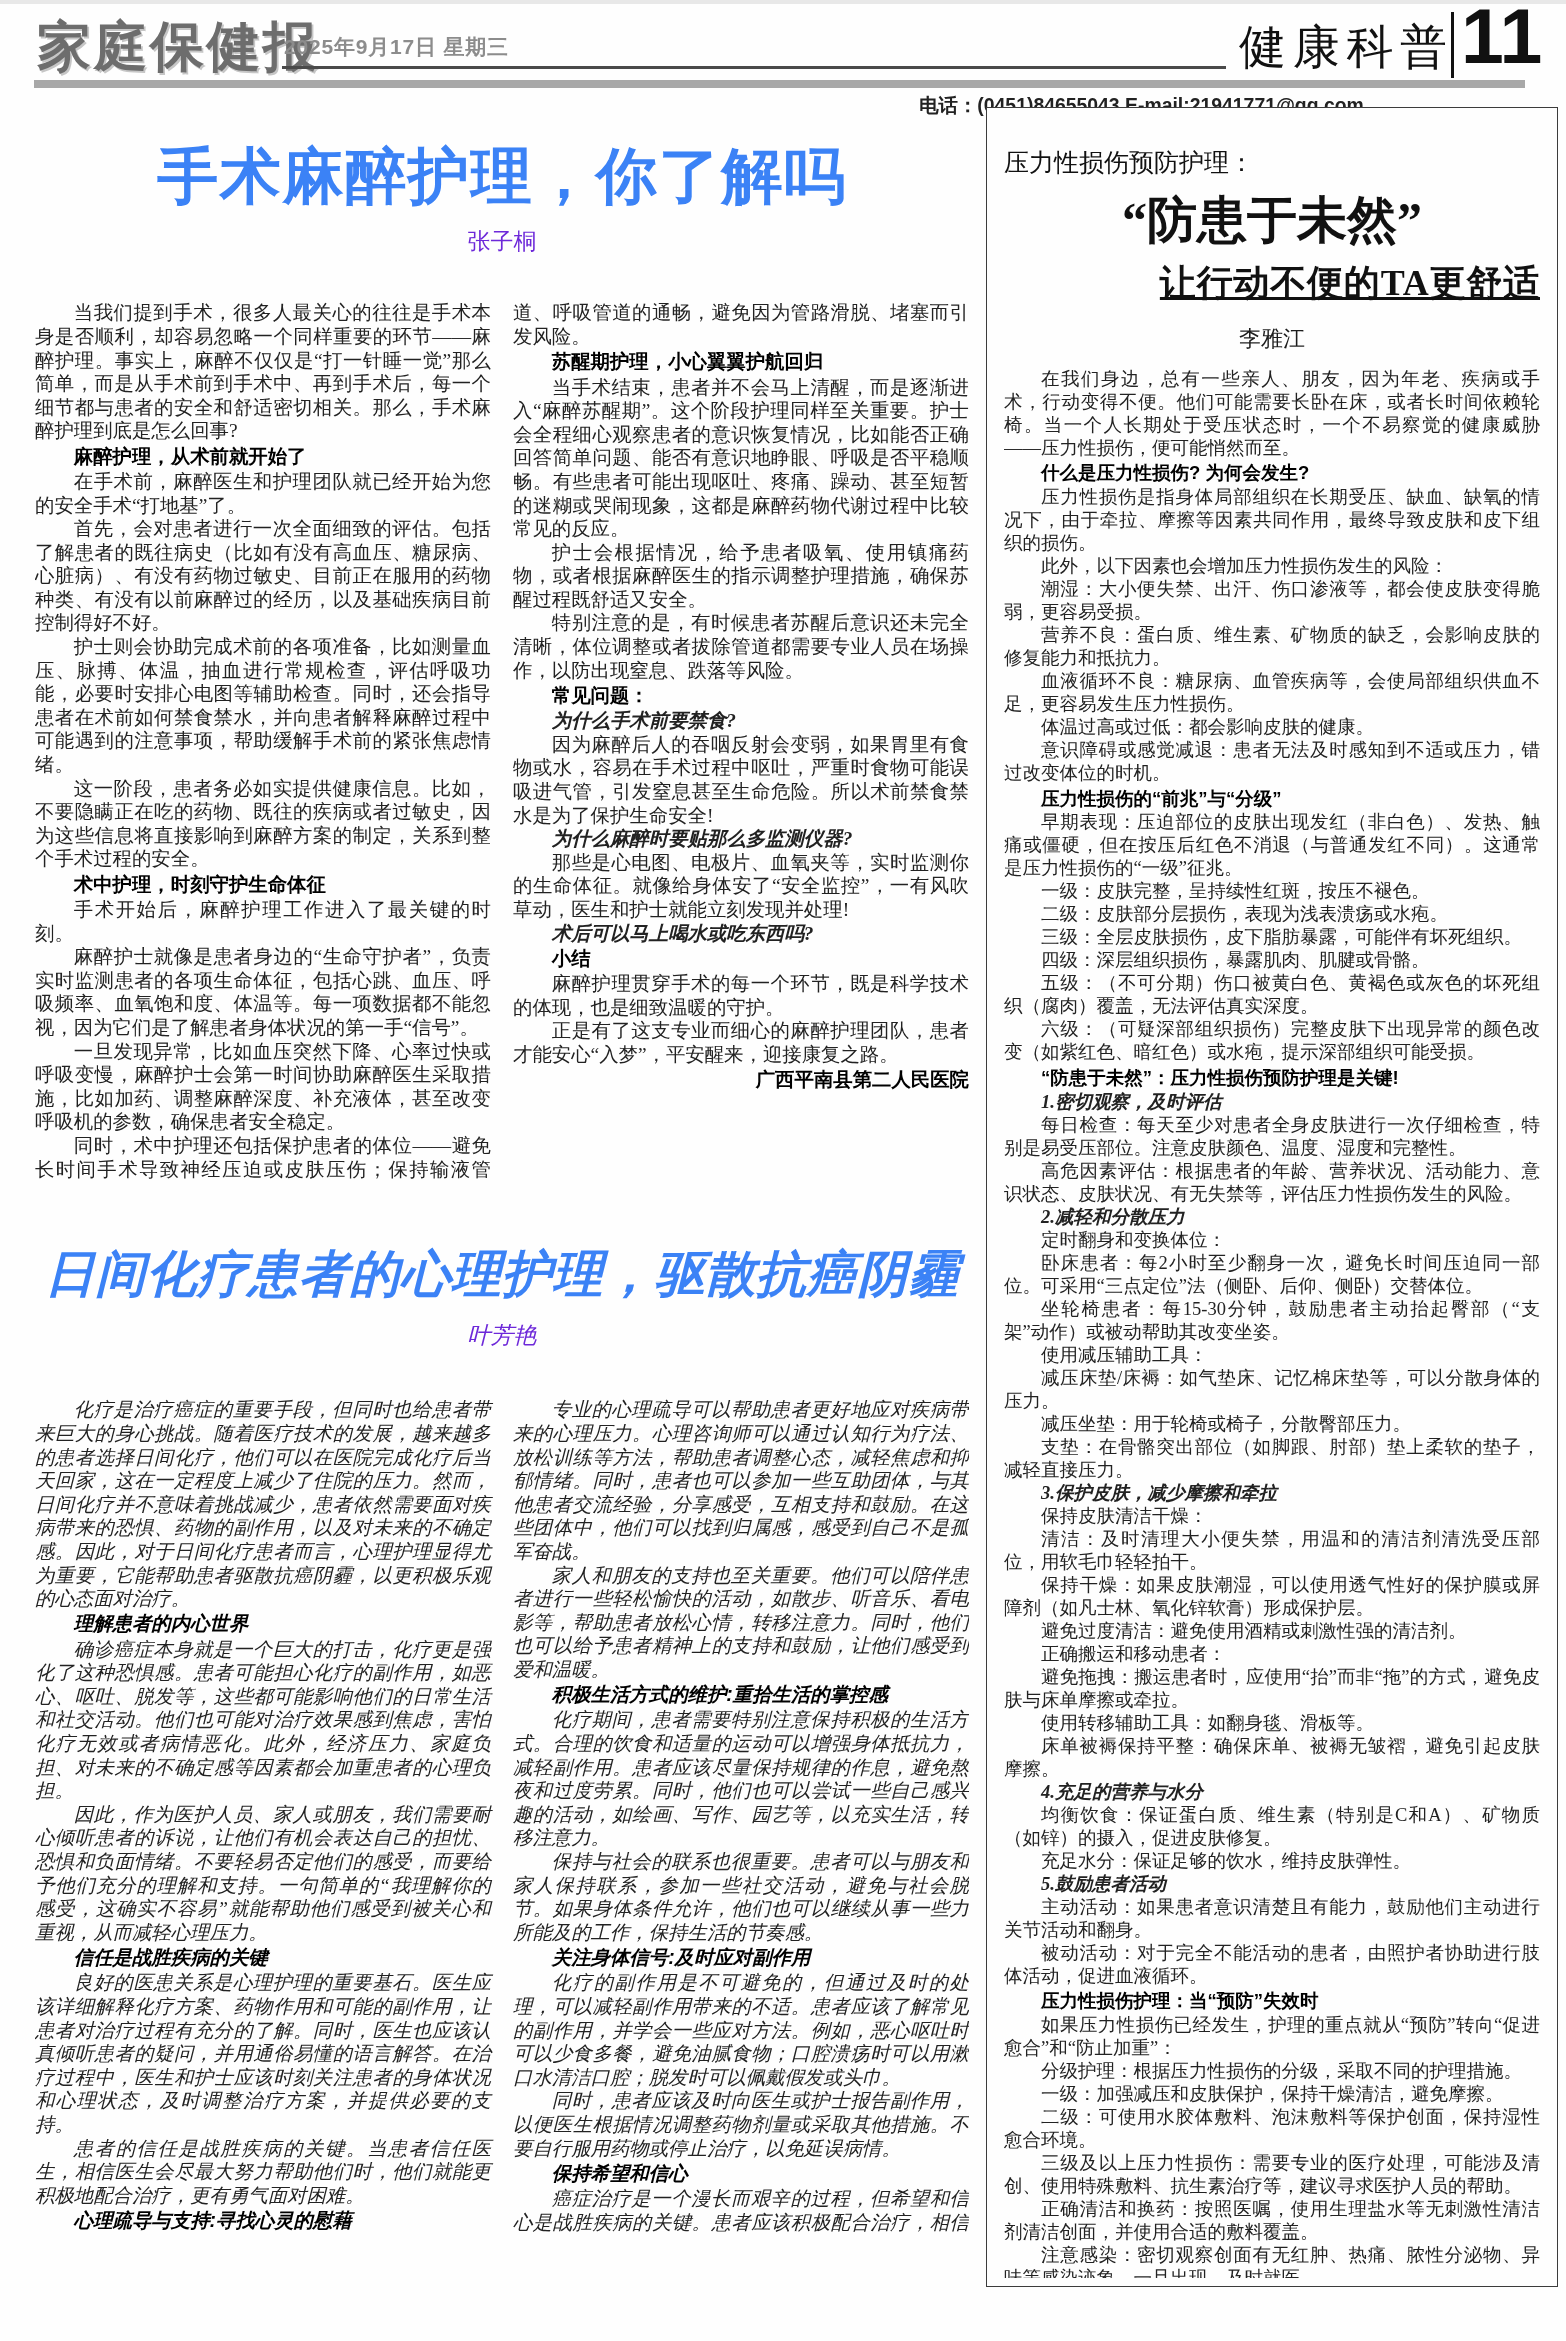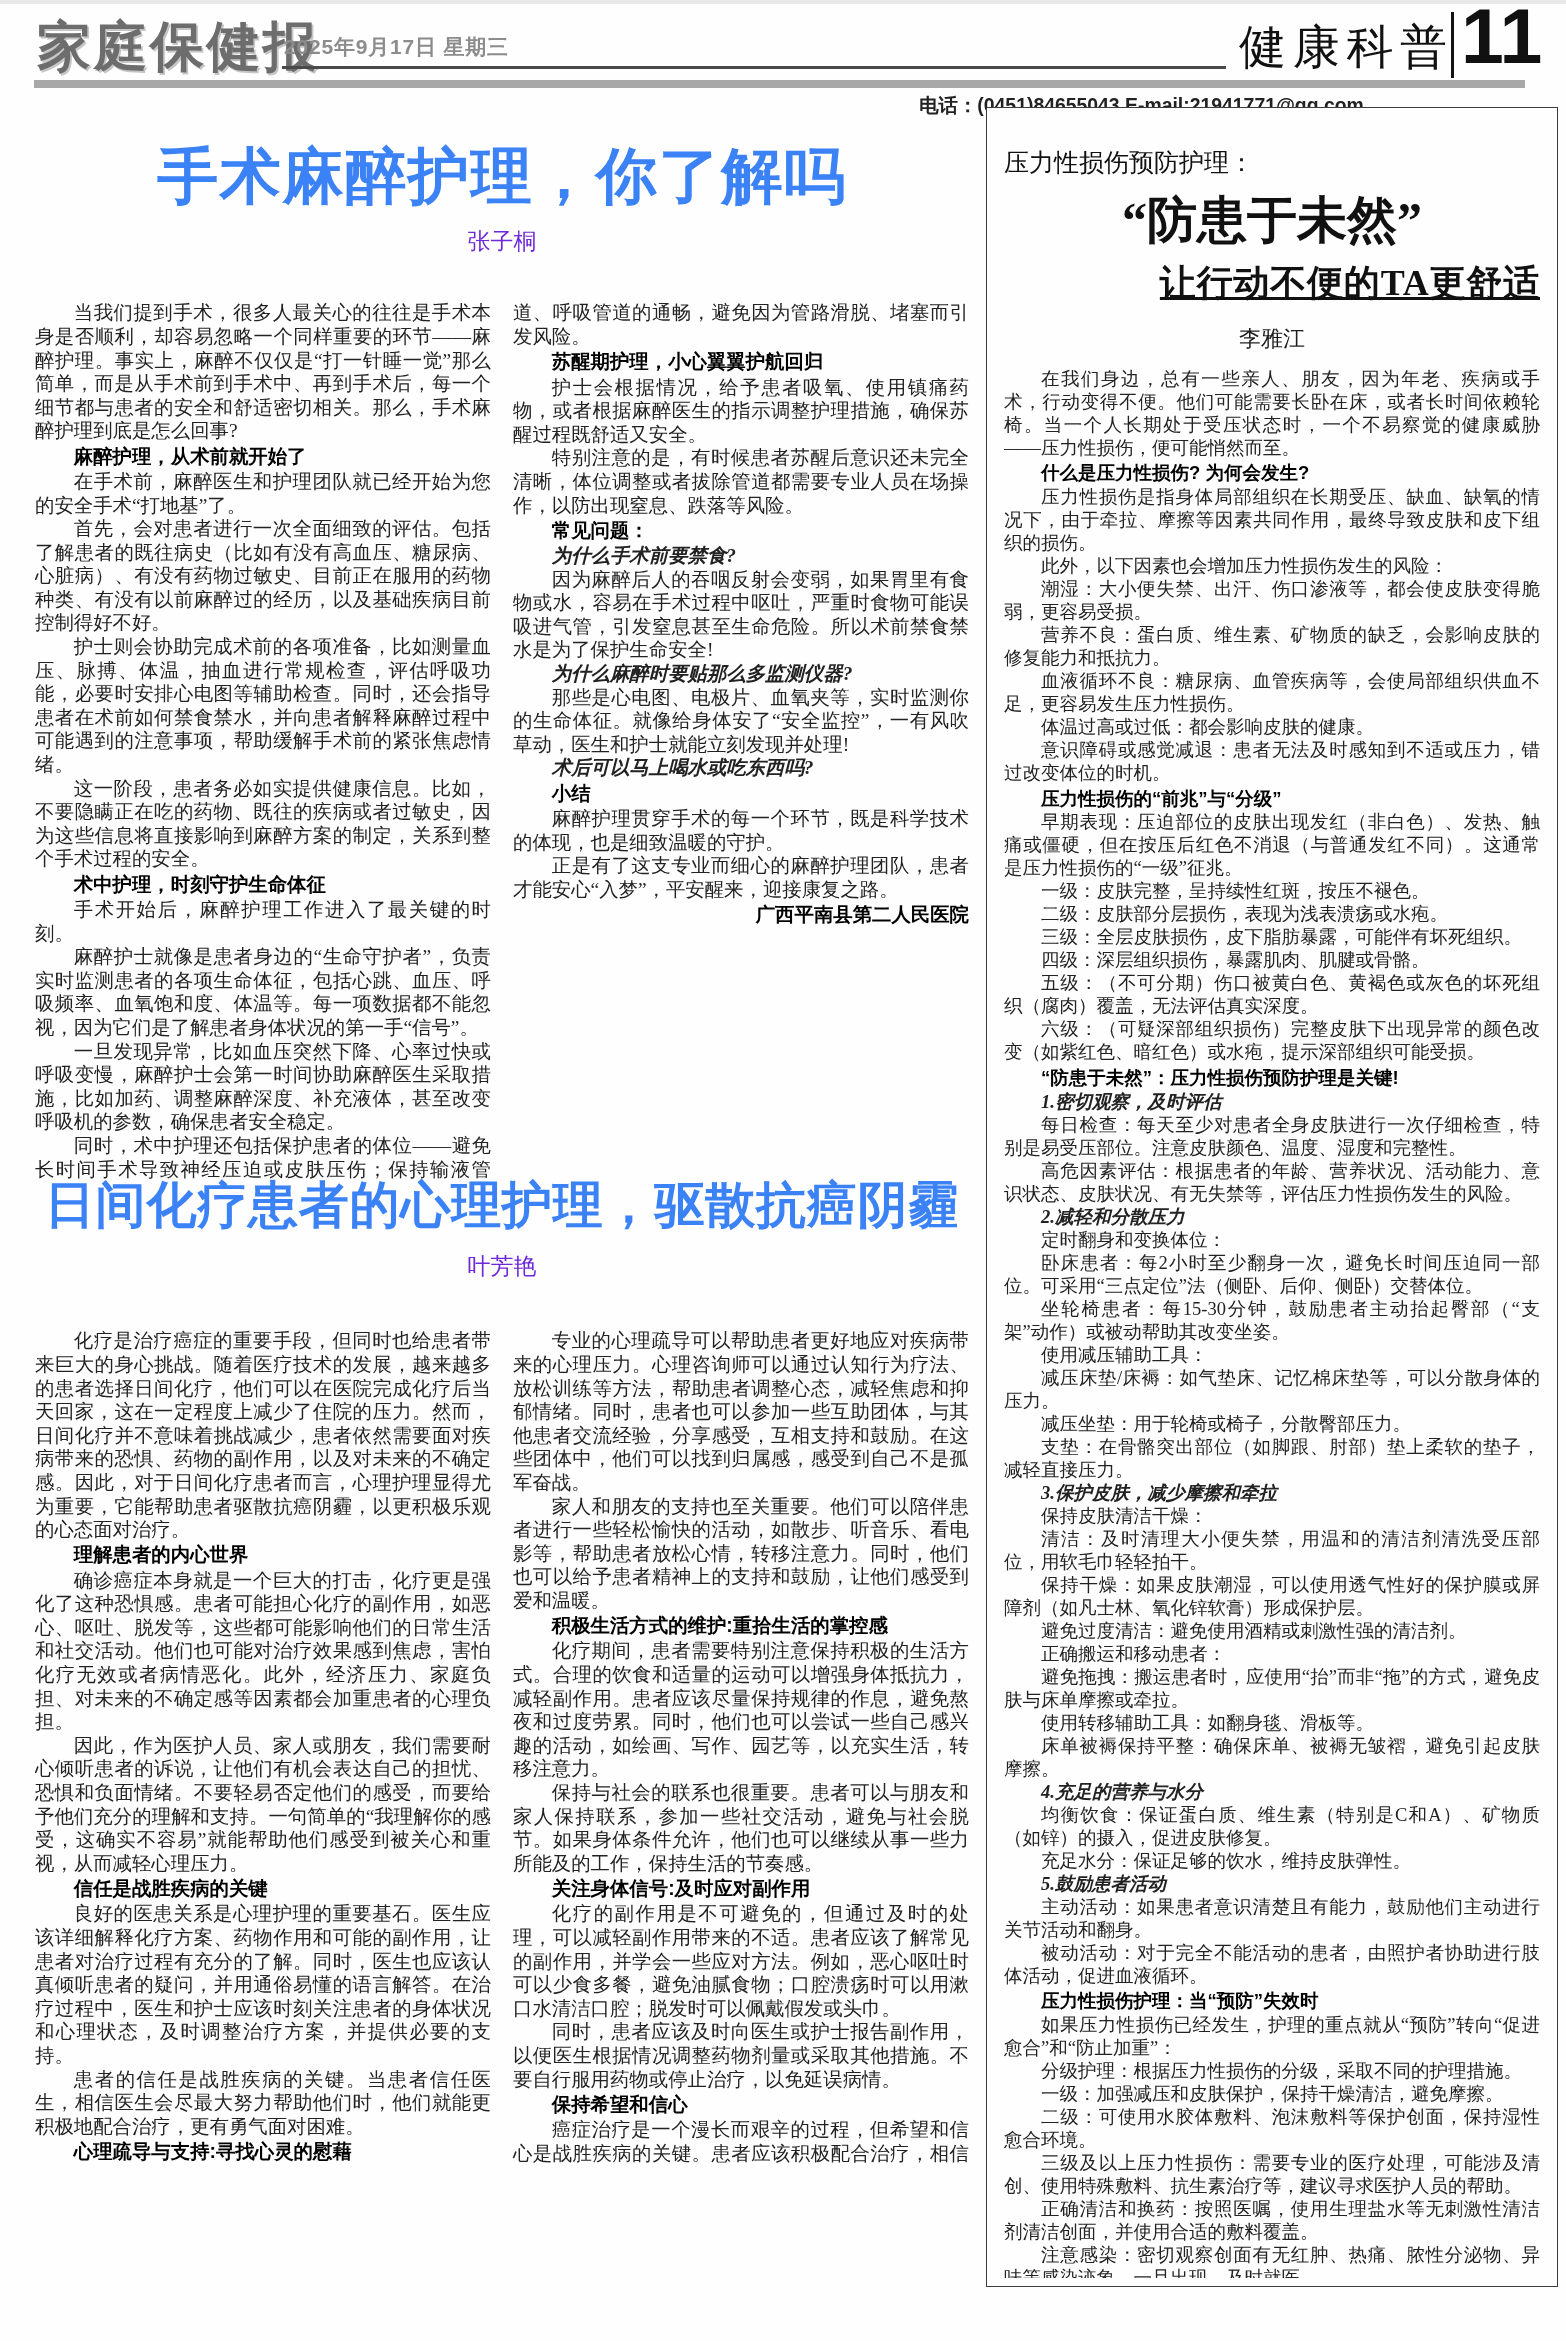--- a/index.html
+++ b/index.html
@@ -17,21 +17,21 @@
   .section-title{position:absolute;left:1239px;top:11.8px;font-size:47px;letter-spacing:6.7px;color:#111;}
   .pn-divider{position:absolute;left:1451px;top:8.4px;width:2.5px;height:66px;background:#111;}
   .page-num{position:absolute;left:1461px;top:-11.8px;font-size:77px;font-weight:bold;
     font-family:"Liberation Sans","DejaVu Sans",sans-serif;color:#111;}
   .thick-bar{position:absolute;left:34px;top:76px;width:1491px;height:7.6px;background:#a8a8a8;}
   .contact{position:absolute;left:724px;top:88px;width:835px;text-align:center;
     font-size:19.4px;font-weight:bold;font-family:"Liberation Sans","DejaVu Sans",sans-serif;color:#222;}
   
   .article{position:absolute;left:35px;width:934px;}
   .a1{top:126px;}
-  .a2{top:1158px;}
+  .a2{top:1227px;font-style:italic;}
   .art-title{margin:0;text-align:center;font-weight:bold;color:#3b82f6;}
   .a1 .art-title{font-size:61px;line-height:93px;letter-spacing:1.7px;}
   .a2 .art-title{font-size:50px;line-height:86px;letter-spacing:0.8px;}
   .art-author{margin-top:3.4px;text-align:center;font-size:23px;
     font-family:"Liberation Sans","DejaVu Sans",sans-serif;color:#6d28d9;}
   .cols{margin-top:44px;height:914px;column-count:2;column-gap:22px;column-fill:auto;overflow:hidden;}
   .a2 .cols{margin-top:47px;height:880px;}
   
   .a3-box{position:absolute;left:986px;top:103px;width:572px;height:2180px;
     border:1.7px solid #3c3c3c;box-sizing:border-box;padding:36px 17px 15px;background:#fefefe;}
@@ -72,20 +72,21 @@
         <p class="para body">在手术前，麻醉医生和护理团队就已经开始为您的安全手术“打地基”了。</p>
         <p class="para body">首先，会对患者进行一次全面细致的评估。包括了解患者的既往病史（比如有没有高血压、糖尿病、心脏病）、有没有药物过敏史、目前正在服用的药物种类、有没有以前麻醉过的经历，以及基础疾病目前控制得好不好。</p>
         <p class="para body">护士则会协助完成术前的各项准备，比如测量血压、脉搏、体温，抽血进行常规检查，评估呼吸功能，必要时安排心电图等辅助检查。同时，还会指导患者在术前如何禁食禁水，并向患者解释麻醉过程中可能遇到的注意事项，帮助缓解手术前的紧张焦虑情绪。</p>
         <p class="para body">这一阶段，患者务必如实提供健康信息。比如，不要隐瞒正在吃的药物、既往的疾病或者过敏史，因为这些信息将直接影响到麻醉方案的制定，关系到整个手术过程的安全。</p>
         <p class="para sub">术中护理，时刻守护生命体征</p>
         <p class="para body">手术开始后，麻醉护理工作进入了最关键的时刻。</p>
         <p class="para body">麻醉护士就像是患者身边的“生命守护者”，负责实时监测患者的各项生命体征，包括心跳、血压、呼吸频率、血氧饱和度、体温等。每一项数据都不能忽视，因为它们是了解患者身体状况的第一手“信号”。</p>
         <p class="para body">一旦发现异常，比如血压突然下降、心率过快或呼吸变慢，麻醉护士会第一时间协助麻醉医生采取措施，比如加药、调整麻醉深度、补充液体，甚至改变呼吸机的参数，确保患者安全稳定。</p>
         <p class="para body">同时，术中护理还包括保护患者的体位——避免长时间手术导致神经压迫或皮肤压伤；保持输液管道、呼吸管道的通畅，避免因为管路滑脱、堵塞而引发风险。</p>
         <p class="para sub">苏醒期护理，小心翼翼护航回归</p>
+        <p class="para body">当手术结束，患者并不会马上清醒，而是逐渐进入“麻醉苏醒期”。这个阶段护理同样至关重要。护士会全程细心观察患者的意识恢复情况，比如能否正确回答简单问题、能否有意识地睁眼、呼吸是否平稳顺畅。有些患者可能出现呕吐、疼痛、躁动、甚至短暂的迷糊或哭闹现象，这都是麻醉药物代谢过程中比较常见的反应。</p>
         <p class="para body">护士会根据情况，给予患者吸氧、使用镇痛药物，或者根据麻醉医生的指示调整护理措施，确保苏醒过程既舒适又安全。</p>
         <p class="para body">特别注意的是，有时候患者苏醒后意识还未完全清晰，体位调整或者拔除管道都需要专业人员在场操作，以防出现窒息、跌落等风险。</p>
         <p class="para sub">常见问题：</p>
         <p class="para q">为什么手术前要禁食?</p>
         <p class="para body">因为麻醉后人的吞咽反射会变弱，如果胃里有食物或水，容易在手术过程中呕吐，严重时食物可能误吸进气管，引发窒息甚至生命危险。所以术前禁食禁水是为了保护生命安全!</p>
         <p class="para q">为什么麻醉时要贴那么多监测仪器?</p>
         <p class="para body">那些是心电图、电极片、血氧夹等，实时监测你的生命体征。就像给身体安了“安全监控”，一有风吹草动，医生和护士就能立刻发现并处理!</p>
         <p class="para q">术后可以马上喝水或吃东西吗?</p>
         <p class="para sub">小结</p>
         <p class="para body">麻醉护理贯穿手术的每一个环节，既是科学技术的体现，也是细致温暖的守护。</p>

